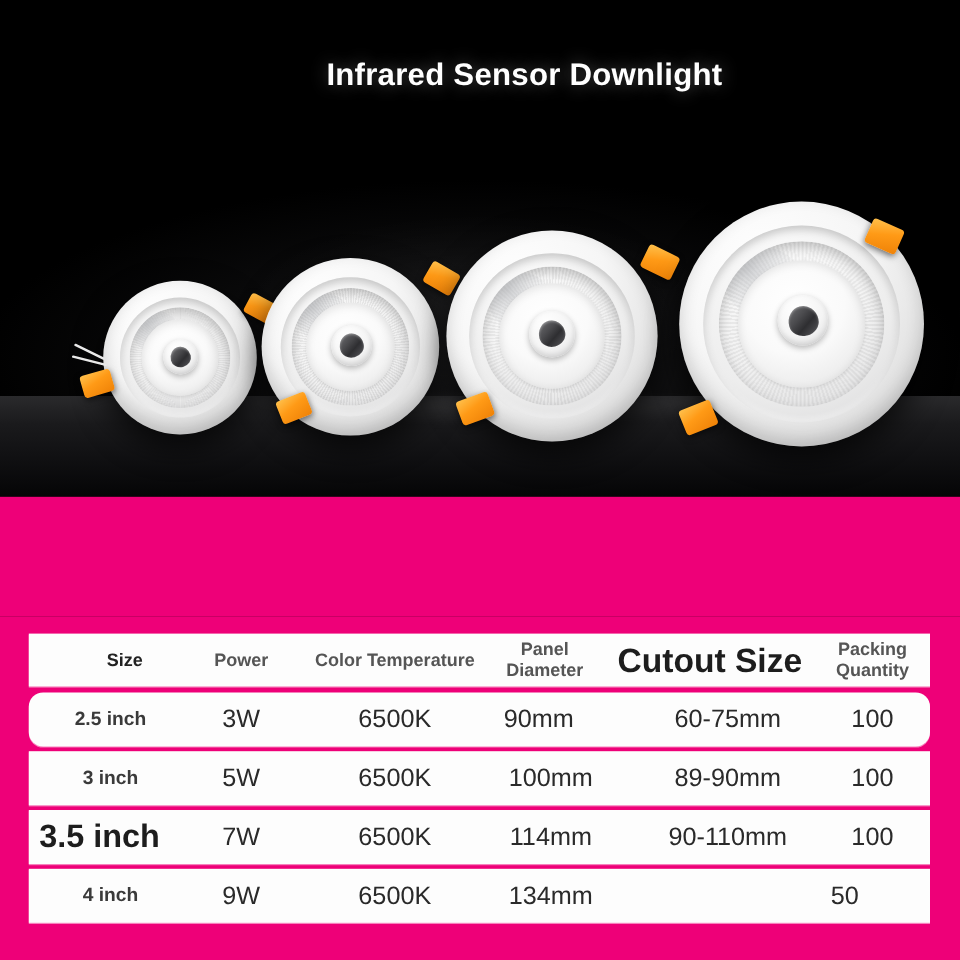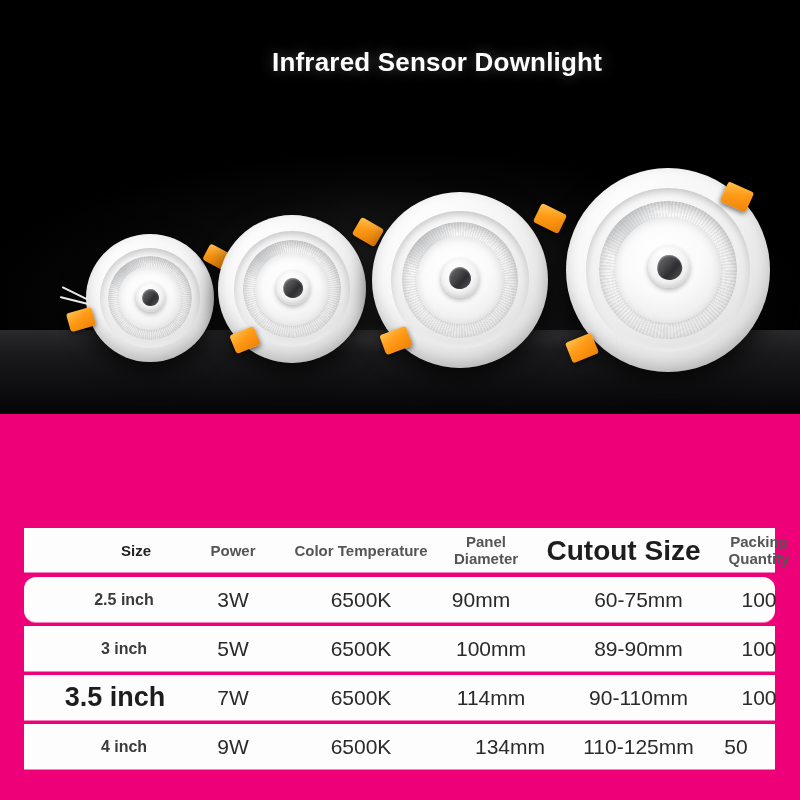--- a/index.html
+++ b/index.html
@@ -66,21 +66,21 @@
   .wire{position:absolute;background:#e9e9e9;border-radius:2px;transform-origin:left center;}
 
   
   .band{position:absolute;left:0;top:414px;width:800px;height:100px;background:#EE0078;}
 
   
   .table{position:absolute;left:0;top:514px;width:800px;height:286px;background:#EE0078;}
   .row{position:absolute;left:24px;width:751px;background:#fdfdfd;
        box-shadow:0 1px 0 rgba(255,255,255,.5);}
   .cell{position:absolute;top:0;height:100%;display:flex;align-items:center;justify-content:center;
-        color:#2a2a2a;font-size:21px;white-space:nowrap;padding-left:32px;}
+        color:#2a2a2a;font-size:21px;white-space:nowrap;}
   .hrow .cell{color:#555;font-size:15px;font-weight:bold;text-align:center;line-height:17px;
               display:flex;flex-direction:column;justify-content:center;}
   .hrow .cell.dark{color:#222;}
   .hrow .cell.big{color:#1d1d1d;font-size:28px;font-weight:bold;}
   .cell.size{font-size:16px;font-weight:bold;color:#3a3a3a;}
   .cell.size.xl{font-size:27px;font-weight:bold;color:#1d1d1d;}
 </style>
 </head>
 <body>
 
@@ -199,19 +199,18 @@
       <div class="cell" style="left:205px;width:200px;">6500K</div>
       <div class="cell" style="left:375px;width:120px;">114mm</div>
       <div class="cell" style="left:475px;width:215px;">90-110mm</div>
       <div class="cell" style="left:655px;width:96px;">100</div>
     </div>
 
     <div class="row" style="top:210px;height:45px;">
       <div class="cell size" style="left:0px;width:136px;">4 inch</div>
       <div class="cell" style="left:122px;width:110px;">9W</div>
       <div class="cell" style="left:205px;width:200px;">6500K</div>
-      <div class="cell" style="left:394px;width:120px;">134mm</div>
-      <div class="cell" style="left:475px;width:215px;">110-125mm</div>
+      <div class="cell" style="left:375px;width:120px;">134mm</div>
       <div class="cell" style="left:632px;width:96px;text-align:right;">50</div>
     </div>
 
   </div>
 </div>
 
 </body></html>

